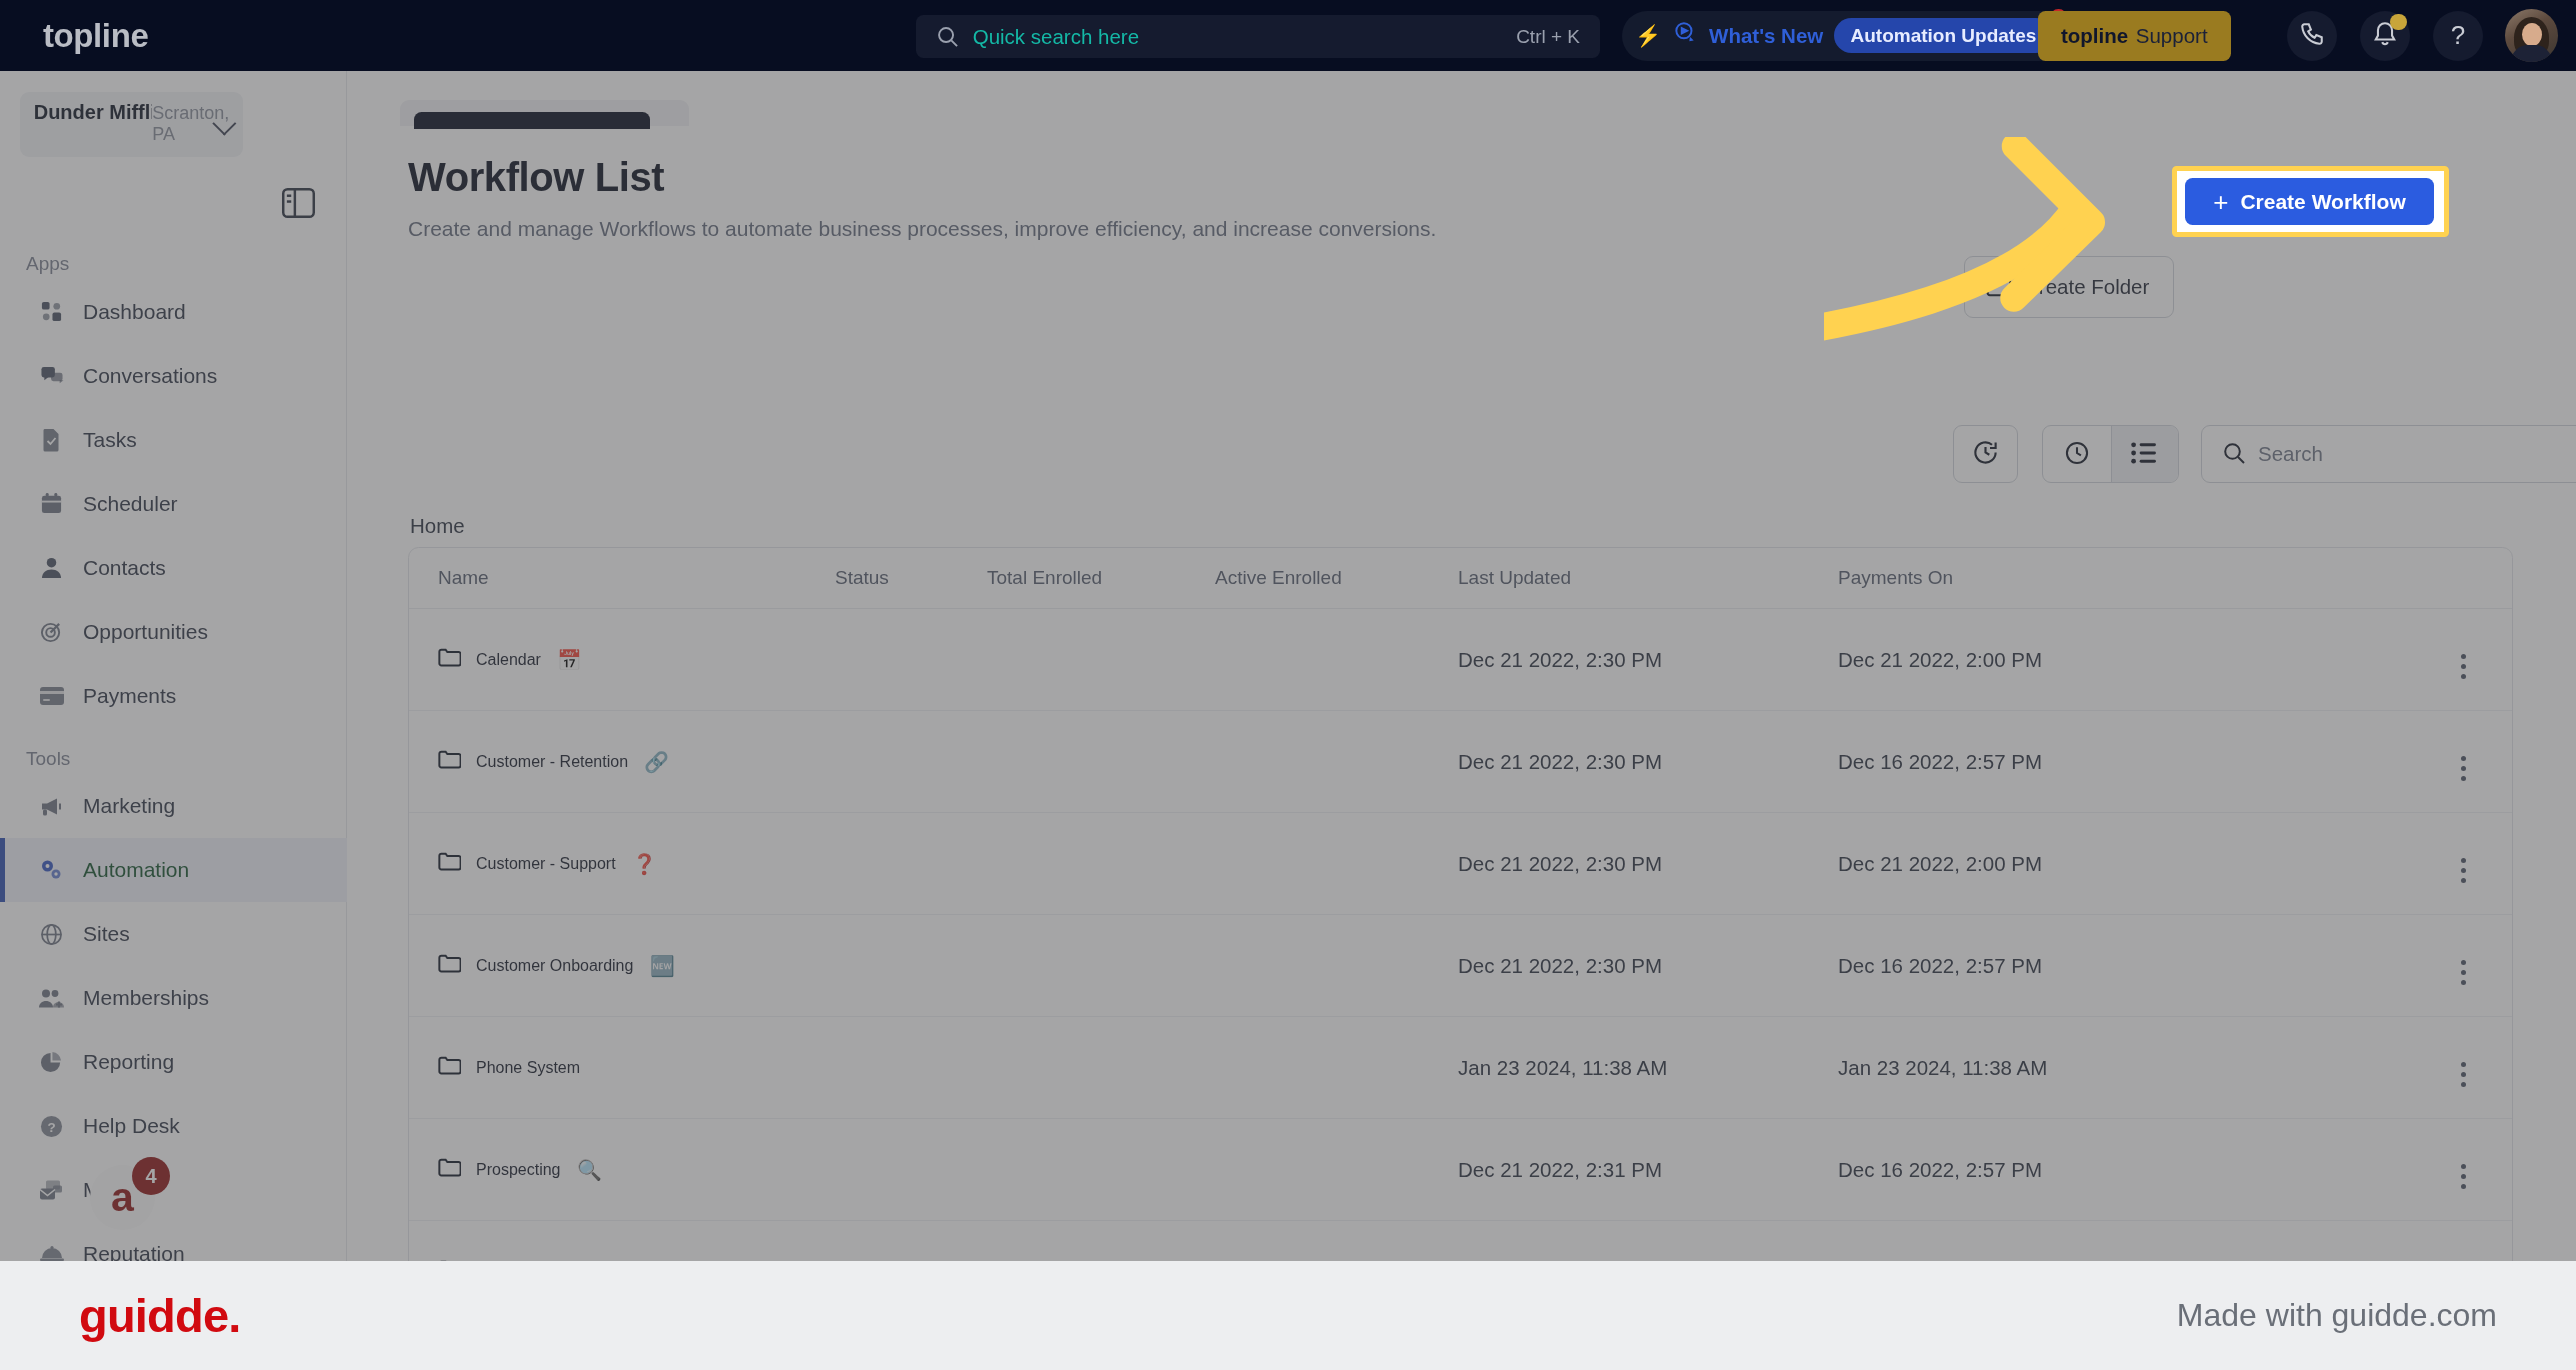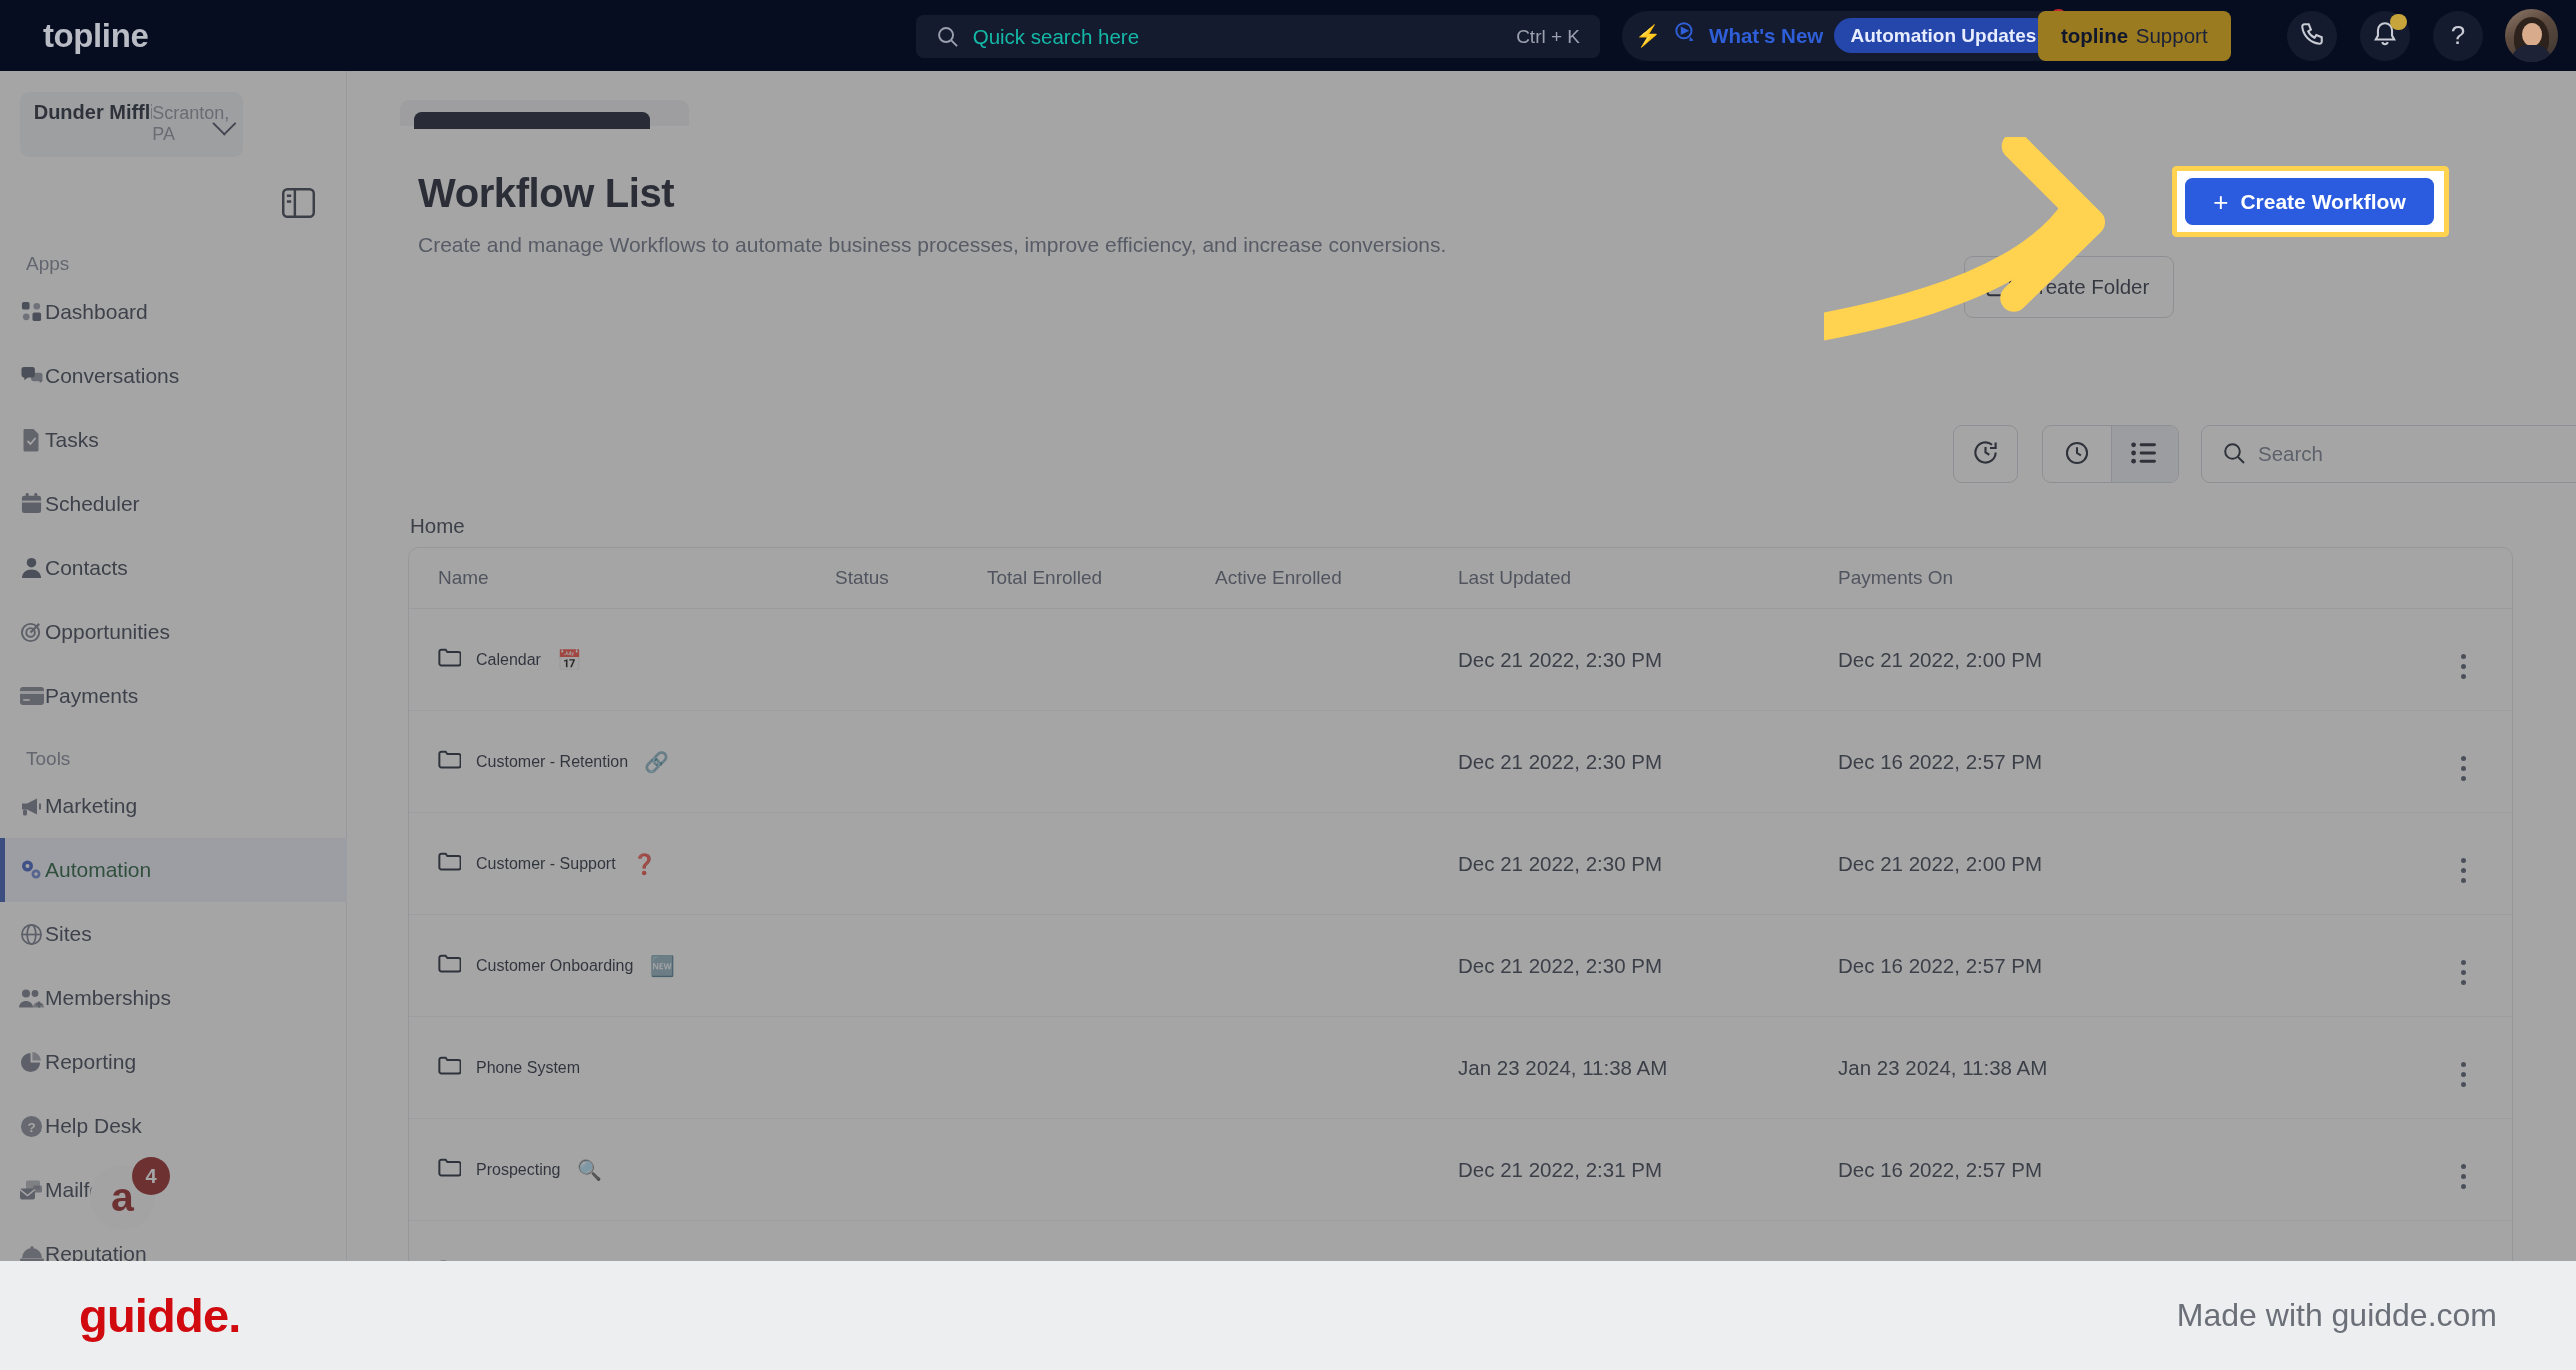--- a/index.html
+++ b/index.html
@@ -140,21 +140,21 @@
   }
 
   .side-section {
     font-size: 19px; color: #7b8190;
     margin: 0 0 4.6px 26px;
   }
   #nav { position: absolute; left: 0; top: 182px; width: 347px; }
   .nav-item {
     position: relative;
     height: 64px; display: flex; align-items: center;
-    padding-left: 18px;  text-align: right;
+    padding-left: 38px; gap: 18px; text-align: right;
   }
   .nav-item .nlabel { font-size: 21px; color: #2f3646; }
   .nav-item.active { background: #eef1f9; }
   .nav-item.active .nlabel { color: #14532d; font-weight: 500; }
   .nav-item.active::before {
     content: ""; position: absolute; left: 0; top: 0;
     width: 4.6px; height: 100%; background: #2c4fb1;
   }
   .nav-ico { width: 27px; height: 27px; display:flex; align-items:center; justify-content:center; color:#4b5364; }
   .nav-item.active .nav-ico { color: #3557c0; }
@@ -185,21 +185,21 @@
     position: absolute; left: 53px; top: 29px;
     width: 289px; height: 26px;
     background: #f0f1f4; border-radius: 9px 9px 0 0;
   }
   #tab-stub .inner {
     position: absolute; left: 13.7px; top: 12px;
     width: 236px; height: 16.7px;
     background: #070d21; border-radius: 7.6px 7.6px 0 0;
   }
 
-  #page-head { position: absolute; left: 61px; top: 100px; margin-left: 10px; }
+  #page-head { position: absolute; left: 61px; top: 84px; }
   #page-title { font-size: 40px; font-weight: 700; color: #0b1120; letter-spacing: -0.4px; }
   #page-sub {
     margin-top: 13.7px; font-size: 21px; color: #636b7c;
     line-height: 1.43; width: 1125px;
   }
 
   #create-folder-btn {
     position: absolute; left: 1617px; top: 185px;
     width: 210px; height: 62px;
     border: 0.8px solid #cfd3da; border-radius: 9px;

